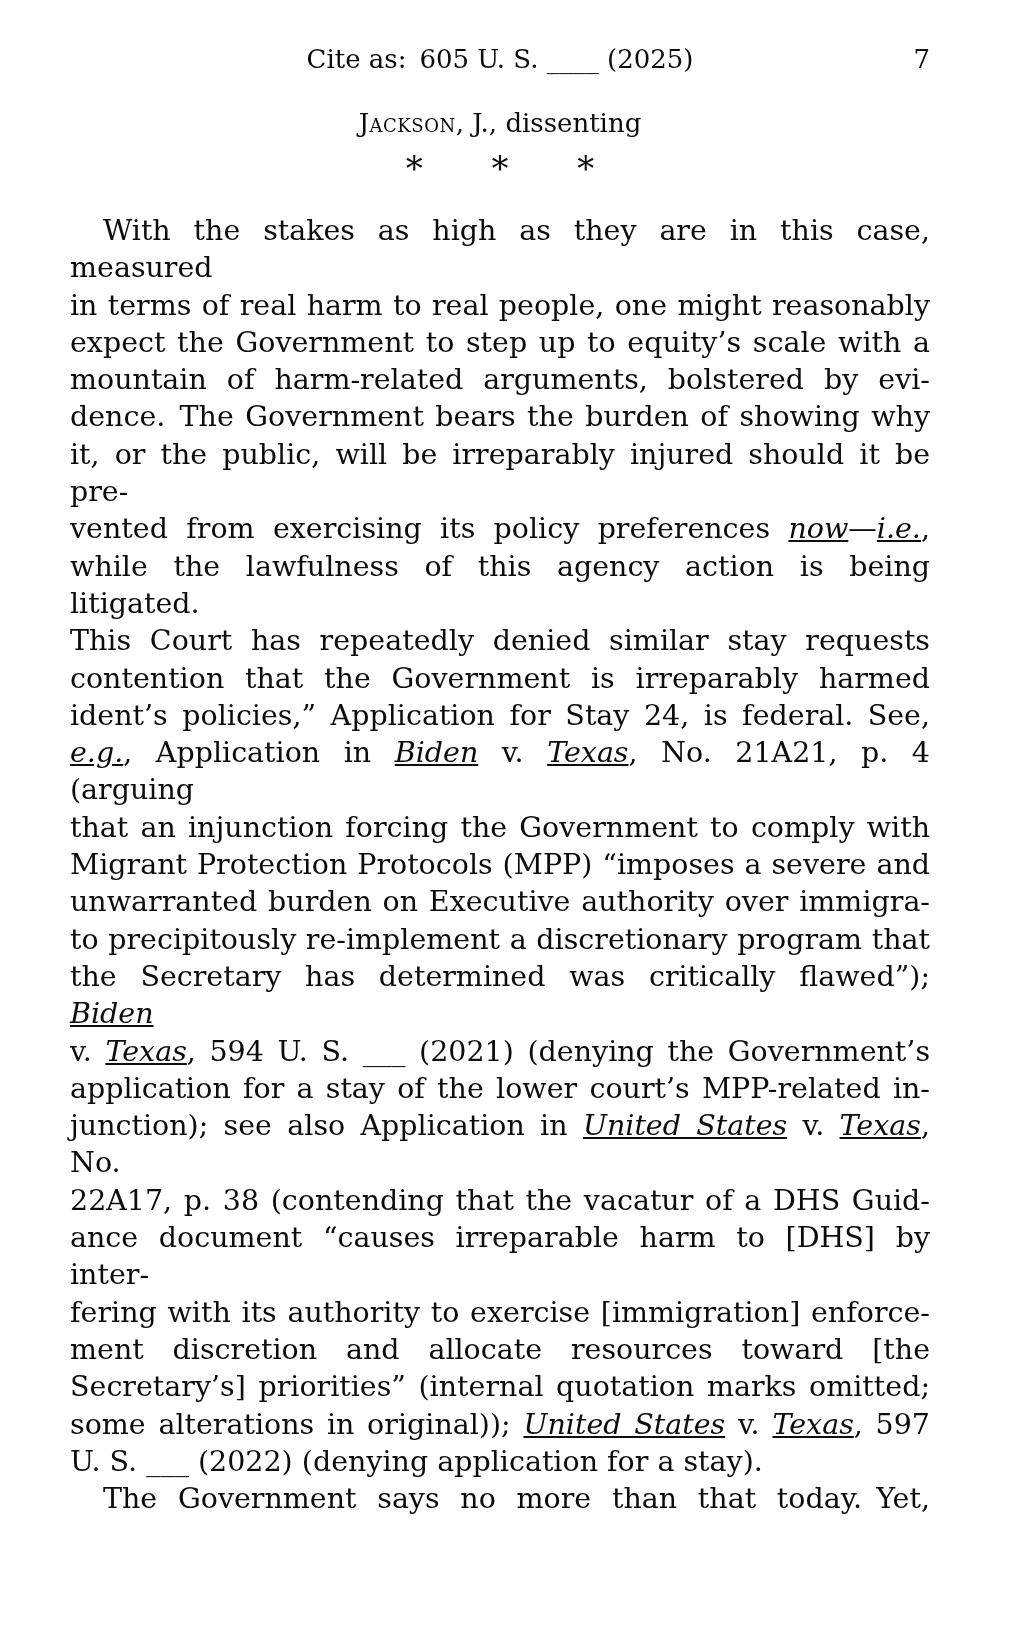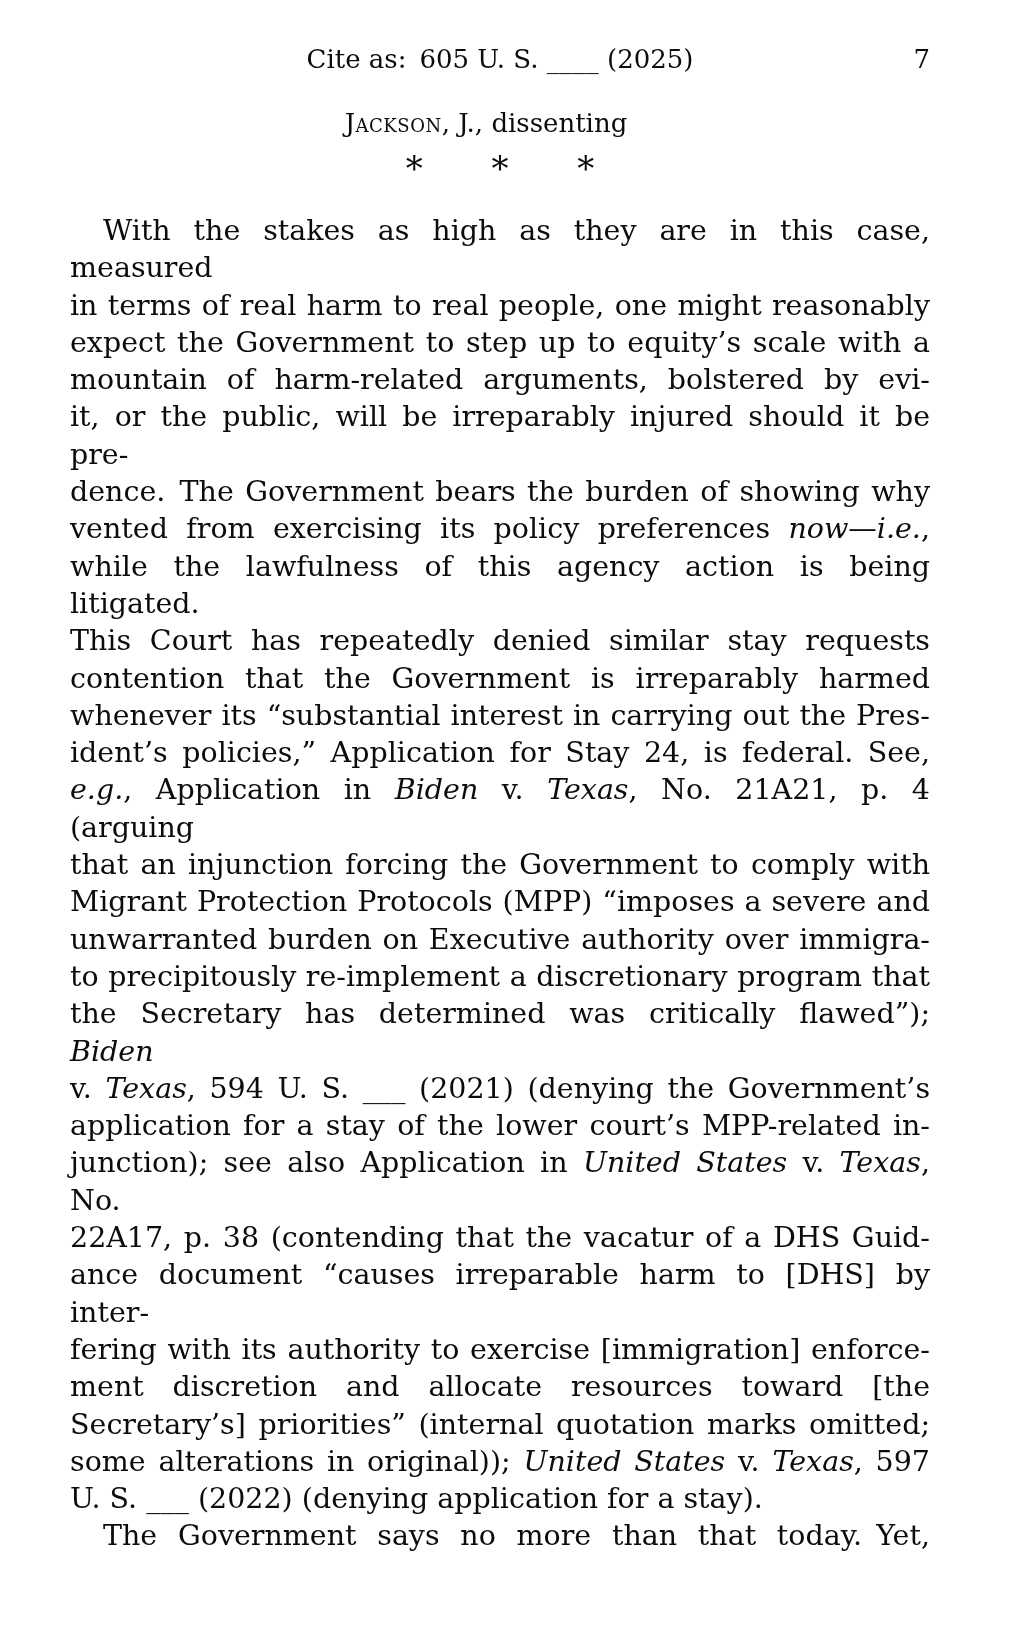--- a/index.html
+++ b/index.html
@@ -28,21 +28,21 @@
   .pageno {
     position: absolute;
     top: 0;
     right: 0;
     font-size: 26px;
     line-height: 34px;
   }
   .opinion-line {
     position: absolute;
     top: 106px;
-    left: 56px;
+    left: 70px;
     width: 860px;
     text-align: center;
     font-size: 26px;
     line-height: 34px;
   }
   .sc { font-variant: small-caps; letter-spacing: 0.5px; }
   .stars {
     position: absolute;
     top: 148px;
     left: 70px;
@@ -59,48 +59,47 @@
     width: 860px;
     font-size: 28.5px;
     line-height: 37.3px;
   }
   .line {
     text-align: justify;
     text-align-last: justify;
   }
   .line.end { text-align-last: left; }
   .line.indent { text-indent: 33px; }
-  .line i { font-style: italic; }
+  .line i { font-style: italic; text-decoration: underline; }
 </style>
 </head>
 <body>
 
 <div class="page">
   <div class="runhead">
     <div class="cite">Cite as: 605 U. S. ____ (2025)</div>
     <div class="pageno">7</div>
   </div>
 
   <div class="opinion-line"><span class="sc">Jackson</span><span>, J., dissenting</span></div>
 
   <div class="stars">* * *</div>
 
   <main class="body" id="body">
       <div>
         <div class="line indent"><span>With the stakes as high as they are in this case, measured</span></div>
         <div class="line"><span>in terms of real harm to real people, one might reasonably</span></div>
         <div class="line"><span>expect the Government to step up to equity’s scale with a</span></div>
         <div class="line"><span>mountain of harm-related arguments, bolstered by evi-</span></div>
+        <div class="line"><span>dence. The Government bears the burden of showing why</span></div>
         <div class="line"><span>it, or the public, will be irreparably injured should it be pre-</span></div>
-        <div class="line"><span>dence. The Government bears the burden of showing why</span></div>
         <div class="line"><span>vented from exercising its policy preferences </span><i>now</i><span>—</span><i>i.e.</i><span>,</span></div>
         <div class="line"><span>while the lawfulness of this agency action is being litigated.</span></div>
         <div class="line"><span>This Court has repeatedly denied similar stay requests</span></div>
         <div class="line"><span>contention that the Government is irreparably harmed</span></div>
-        <div class="line"><span>whenever its “substantial interest in carrying out the Pres-</span></div>
         <div class="line"><span>ident’s policies,” Application for Stay 24, is federal. See,</span></div>
         <div class="line"><i>e.g.</i><span>, Application in </span><i>Biden</i><span> v. </span><i>Texas</i><span>, No. 21A21, p. 4 (arguing</span></div>
         <div class="line"><span>that an injunction forcing the Government to comply with</span></div>
         <div class="line"><span>Migrant Protection Protocols (MPP) “imposes a severe and</span></div>
         <div class="line"><span>unwarranted burden on Executive authority over immigra-</span></div>
         <div class="line"><span>to precipitously re-implement a discretionary program that</span></div>
         <div class="line"><span>the Secretary has determined was critically flawed”); </span><i>Biden</i></div>
         <div class="line"><span>v. </span><i>Texas</i><span>, 594 U. S. ___ (2021) (denying the Government’s</span></div>
         <div class="line"><span>application for a stay of the lower court’s MPP-related in-</span></div>
         <div class="line"><span>junction); see also Application in </span><i>United States</i><span> v. </span><i>Texas</i><span>, No.</span></div>

